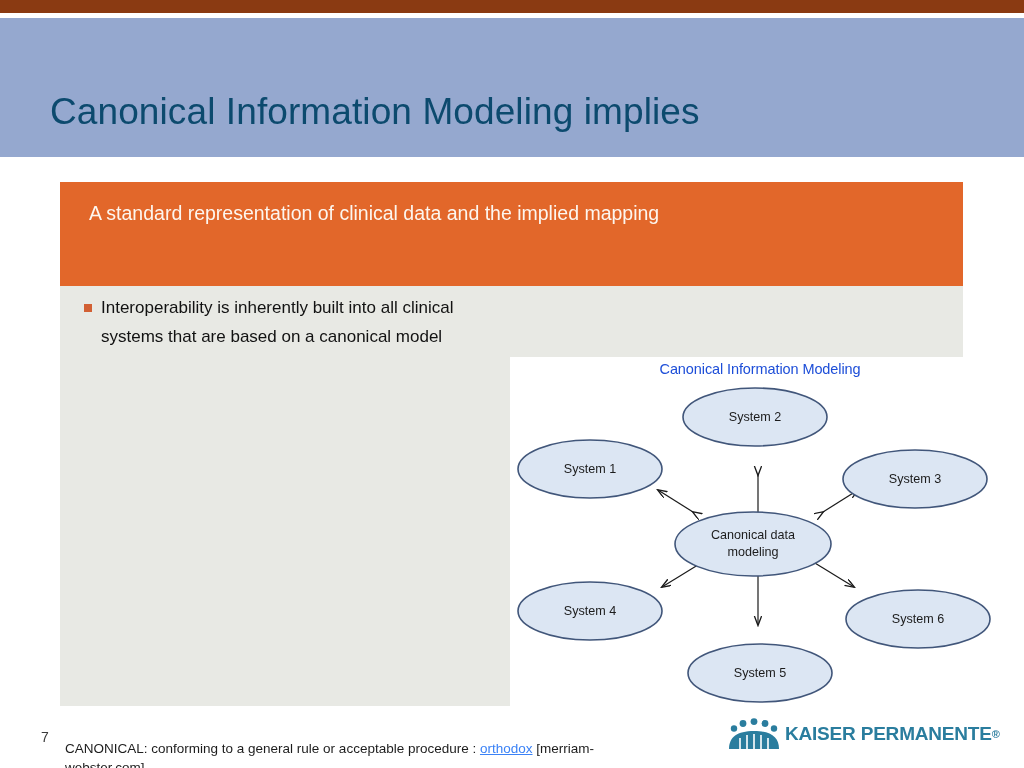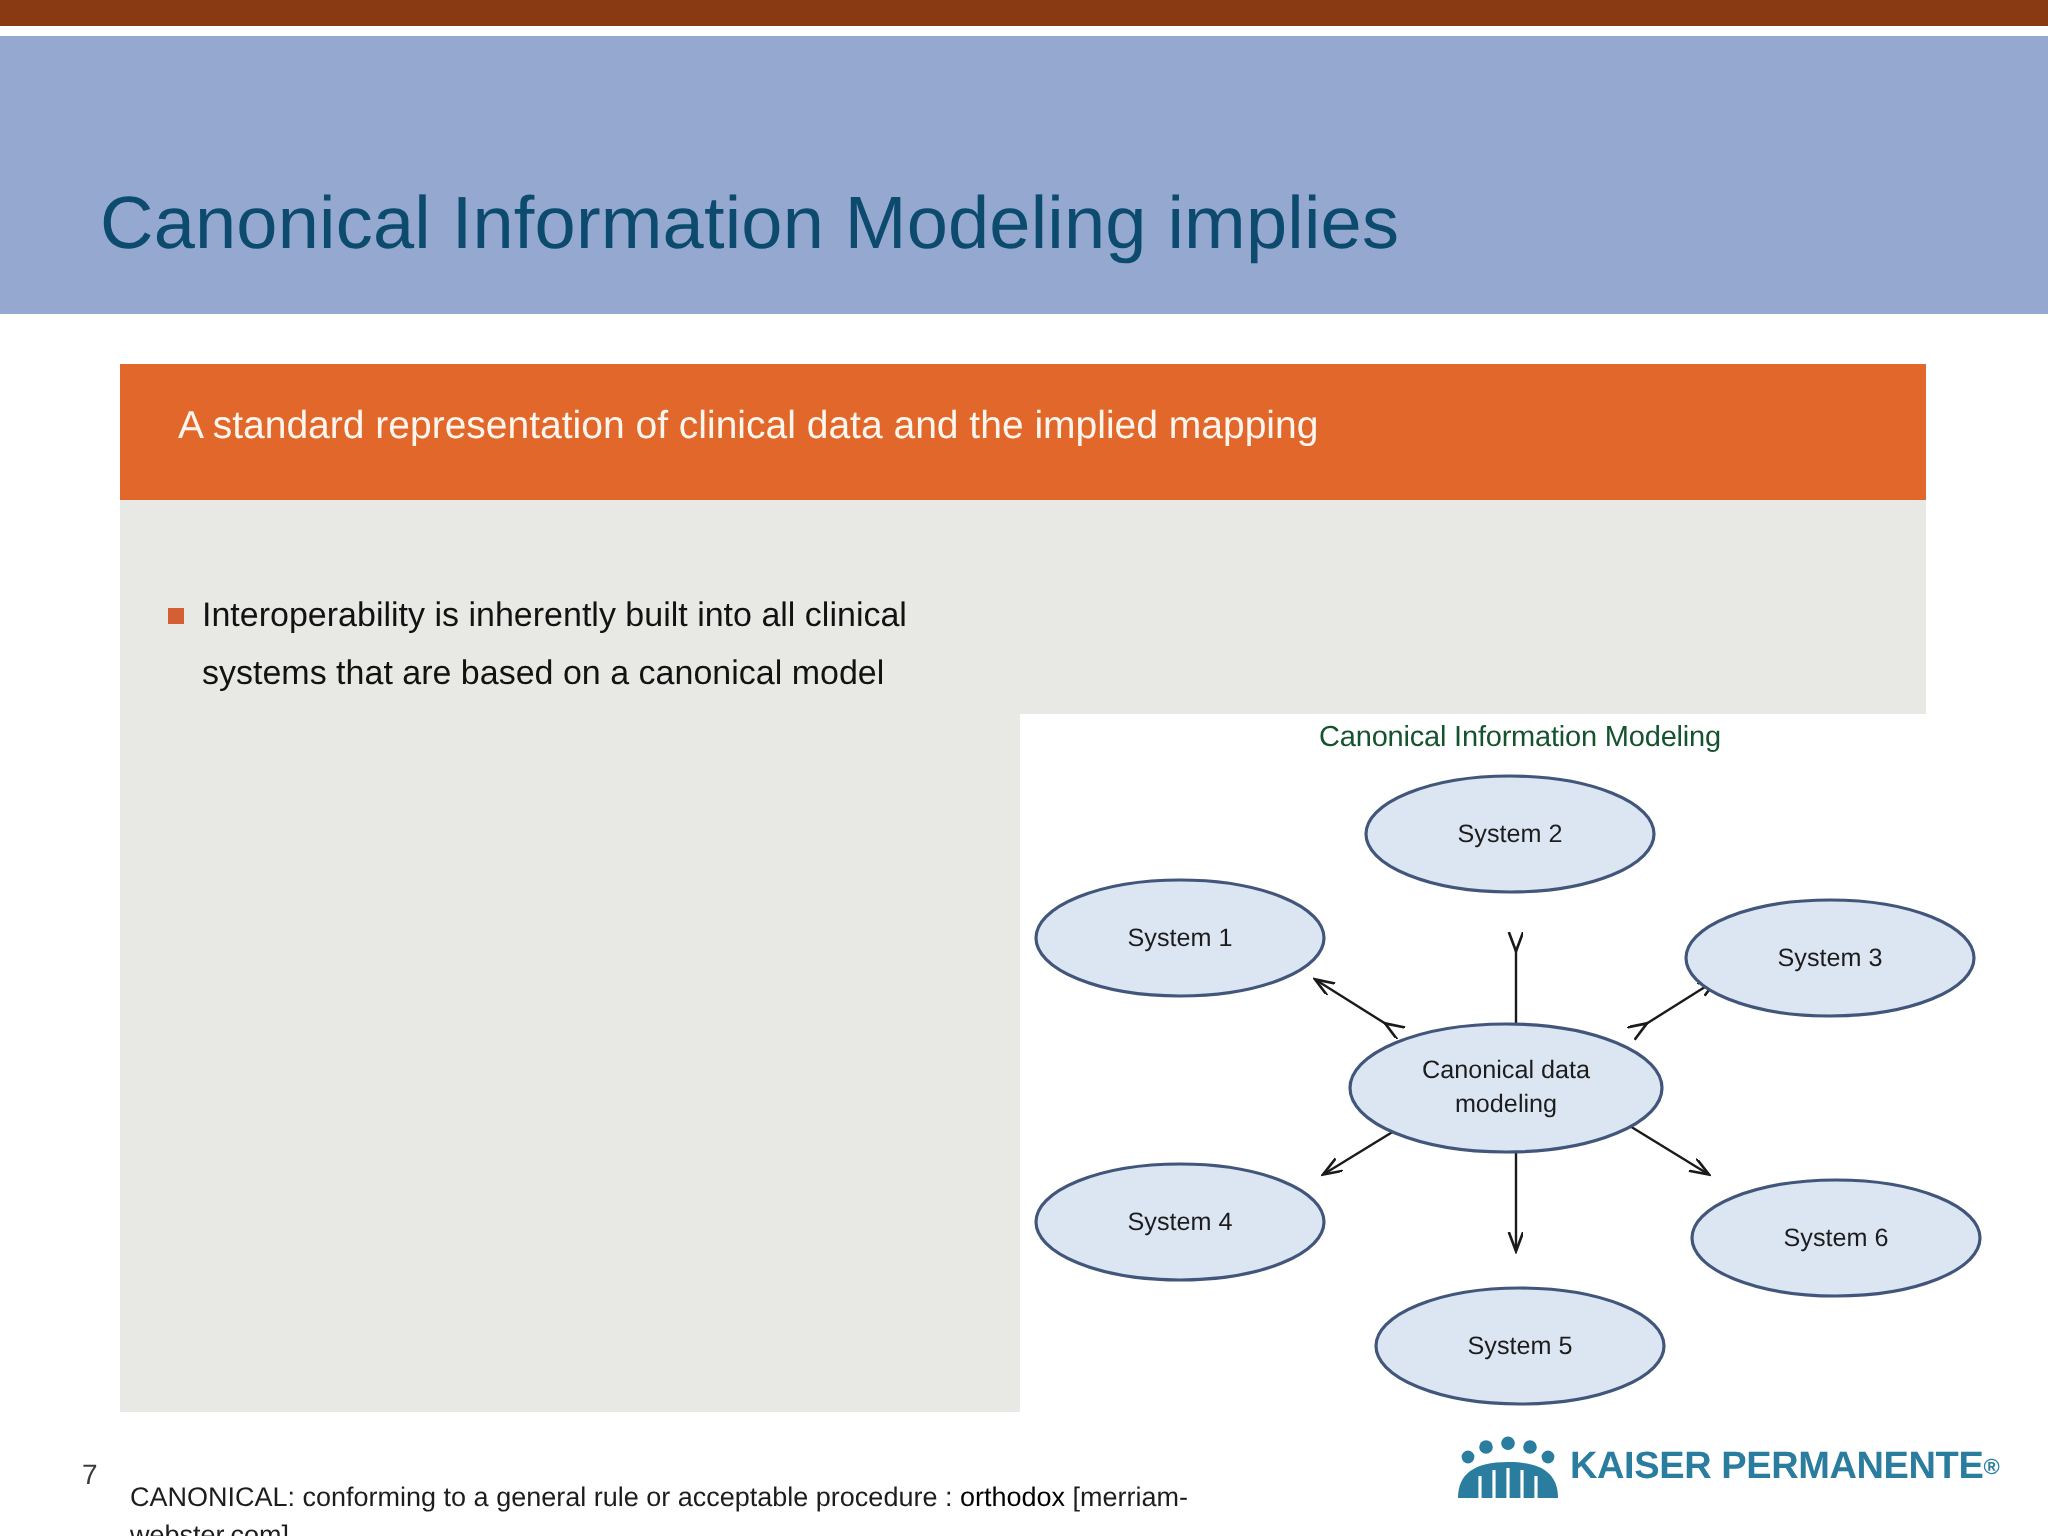--- a/index.html
+++ b/index.html
@@ -54,21 +54,21 @@
     position: absolute;
     left: 60px; top: 358px;
     width: 452px; height: 348px;
     background: #e8e9e4;
   }
 
   
   .callout {
     position: absolute;
     left: 60px; top: 182px;
-    width: 903px; height: 68px;
+    width: 903px; height: 104px;
     background: #e2672a;
     box-sizing: border-box;
     padding: 16px 26px 0 29px;
   }
   .callout-line {
     font-size: 19.5px;
     line-height: 31px;
     color: #fdf6ef;
     font-weight: 400;
     white-space: nowrap;
@@ -106,21 +106,21 @@
     left: 510px; top: 357px;
     width: 500px; height: 355px;
     background: #ffffff;
   }
   .diagram-title {
     position: absolute;
     left: 0; top: 4px;
     width: 500px;
     text-align: center;
     font-size: 14.5px;
-    color: #14532d;
+    color: #1d4ed8;
     letter-spacing: -0.1px;
   }
   .diagram svg { display: block; }
   .node-label {
     font-family: "Liberation Sans", sans-serif;
     font-size: 12.6px;
     fill: #1c1c1c;
   }
 
   
@@ -132,21 +132,22 @@
   }
   .footnote {
     position: absolute;
     left: 65px; top: 739px;
     width: 700px;
     font-size: 13.5px;
     line-height: 19px;
     color: #1d1d1d;
   }
   .footnote-link {
-    color: #000000;
+    color: #3b82f6;
+    text-decoration: underline;
   }
 
   
   .kp-logo {
     position: absolute;
     left: 727px; top: 718px;
     width: 280px; height: 34px;
   }
   .kp-wordmark {
     position: absolute;

